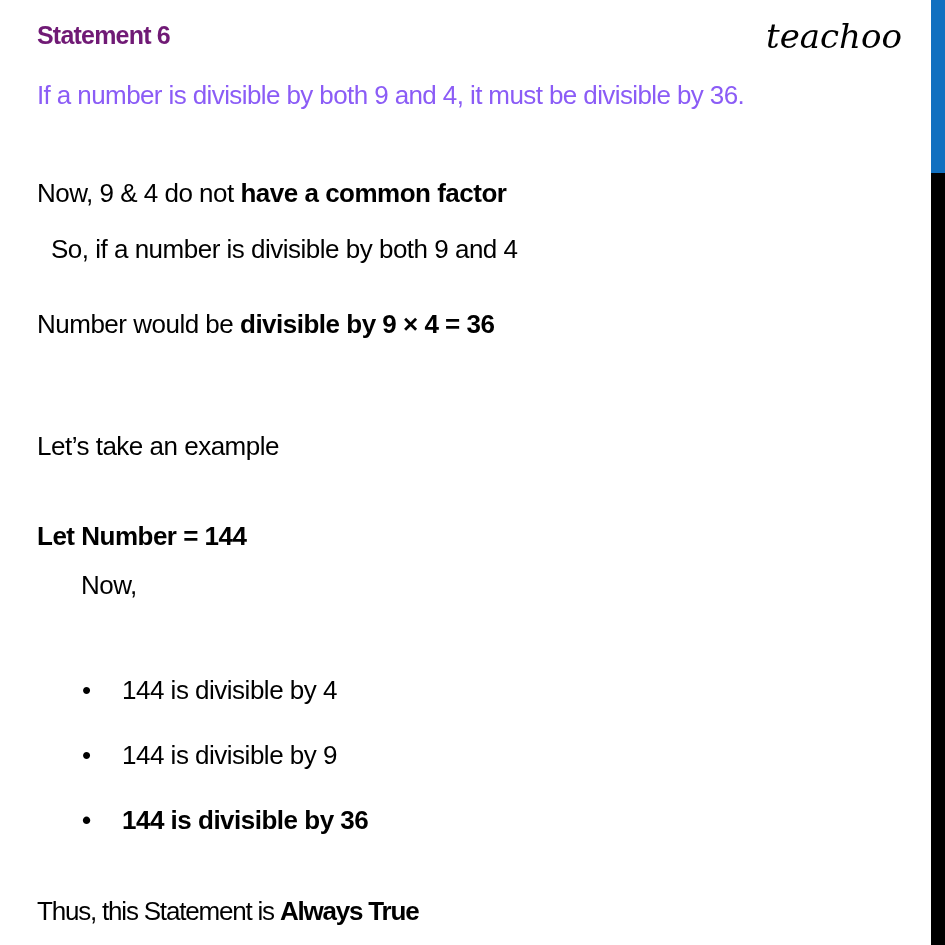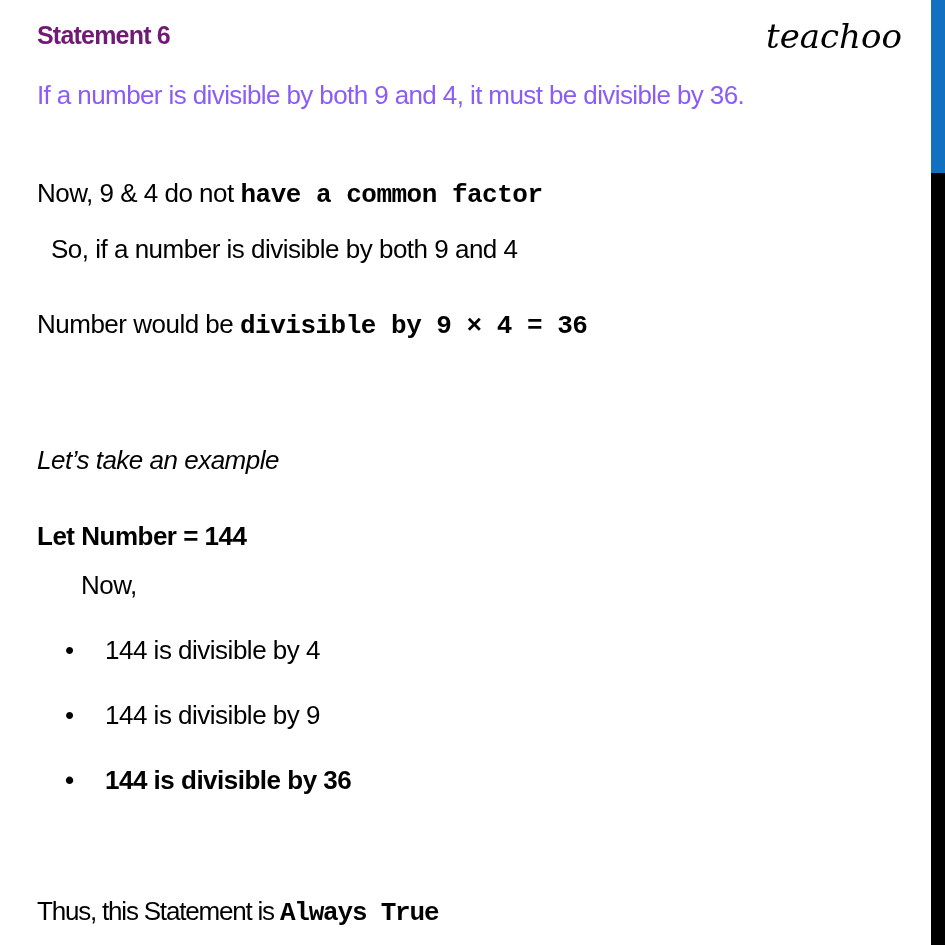--- a/index.html
+++ b/index.html
@@ -24,24 +24,24 @@
     .subtitle {
       position: absolute; left: 37px; top: 80px;
       font-size: 26px; color: #8b5cf6; letter-spacing: -0.6px; white-space: nowrap;
     }
     .logo {
       position: absolute; left: 766px; top: 16px;
       font-family: "DejaVu Serif", serif; font-style: italic; font-weight: normal;
       font-size: 34px; letter-spacing: 0px; color: #000;
       transform: scaleX(1.0);
     }
-    b { font-weight: bold; font-family: Liberation Mono, monospace; }
+    b { font-weight: bold; }
     .bullet {
-      position: absolute; left: 65px; white-space: nowrap;
-      font-size: 26px; line-height: 32px; letter-spacing: -0.5px;
+      position: absolute; left: 82px; white-space: nowrap;
+      font-size: 26px; line-height: 32px; letter-spacing: -0.5px; margin-top: 40px;
     }
     .bullet .dot { display: inline-block; width: 40px; }
     .cond { letter-spacing: -1.2px; }
   </style>
 </head>
 <body>
 
 <div class="strip-blue"></div>
 <div class="strip-black"></div>
 
@@ -52,21 +52,21 @@
 <div class="line" style="top:177px;">
   <span>Now, 9 &amp; 4 do not </span><b>have a common factor</b>
 </div>
 
 <div class="line" style="top:233px;margin-left:14px;">So, if a number is divisible by both 9 and 4</div>
 
 <div class="line" style="top:308px;">
   <span>Number would be </span><b>divisible by 9 × 4 = 36</b>
 </div>
 
-<div class="line" style="top:444px;font-style:italic;">Let’s take an example</div>
+<div class="line" style="top:430px;">Let’s take an example</div>
 
 <div class="line" style="top:504px; font-weight:bold;margin-top:16px;">Let Number = 144</div>
 
 <div class="line" style="top:569px;margin-left:44px;">Now,</div>
 
 <div class="bullet" style="top:634px;">
   <span class="dot">•</span><span>144 is divisible by 4</span>
 </div>
 <div class="bullet" style="top:699px;">
   <span class="dot">•</span><span>144 is divisible by 9</span>

